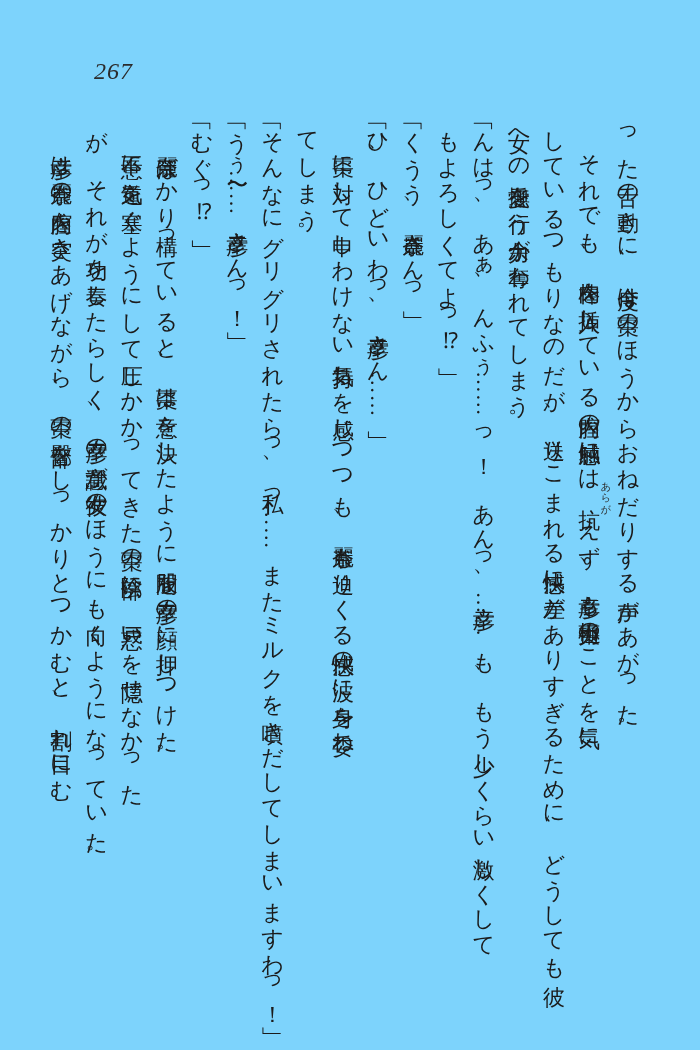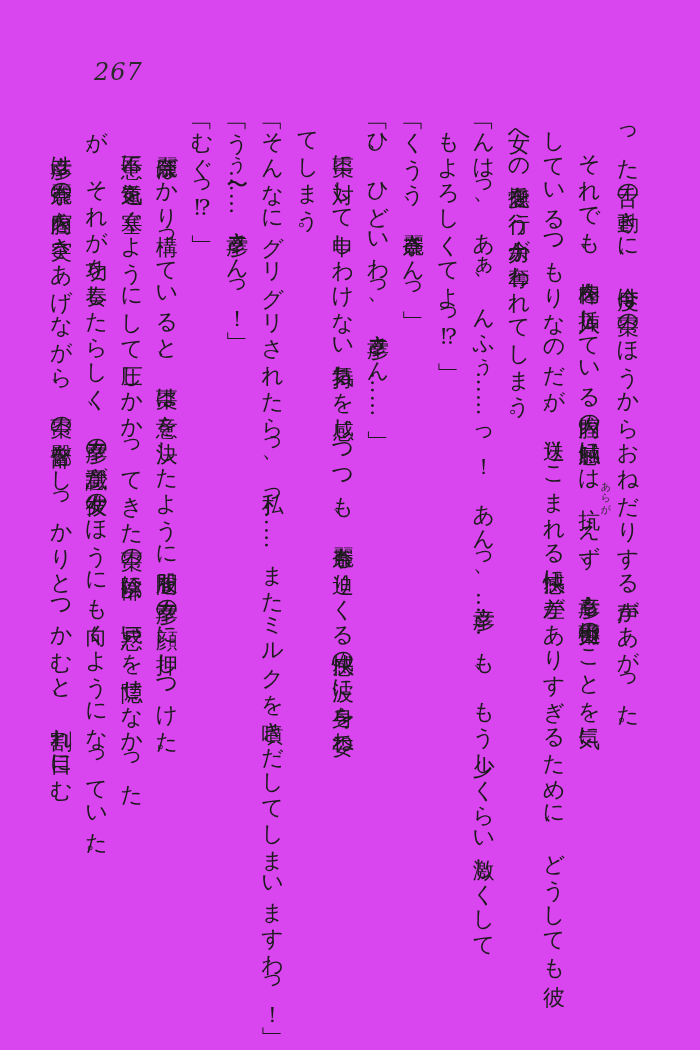--- a/index.html
+++ b/index.html
@@ -5,23 +5,24 @@
   * { margin: 0; padding: 0; box-sizing: border-box; }
   html, body { width: 700px; height: 1050px; }
   body {
     background: #e8e8e6;
     font-family: "DejaVu Serif", "Liberation Serif", serif;
   }
   .page {
     position: relative;
     width: 700px;
     height: 1050px;
-    background: #d946ef;
+    background: #7dd3fc;
     color: #1b1b1b;
     overflow: hidden;
+    font-family: Liberation Serif, serif;
   }
   .page-number {
     position: absolute;
     top: 58px;
     left: 94px;
     font-size: 24px;
     font-style: italic;
     letter-spacing: 1px;
     color: #2b2b2b;
   }

